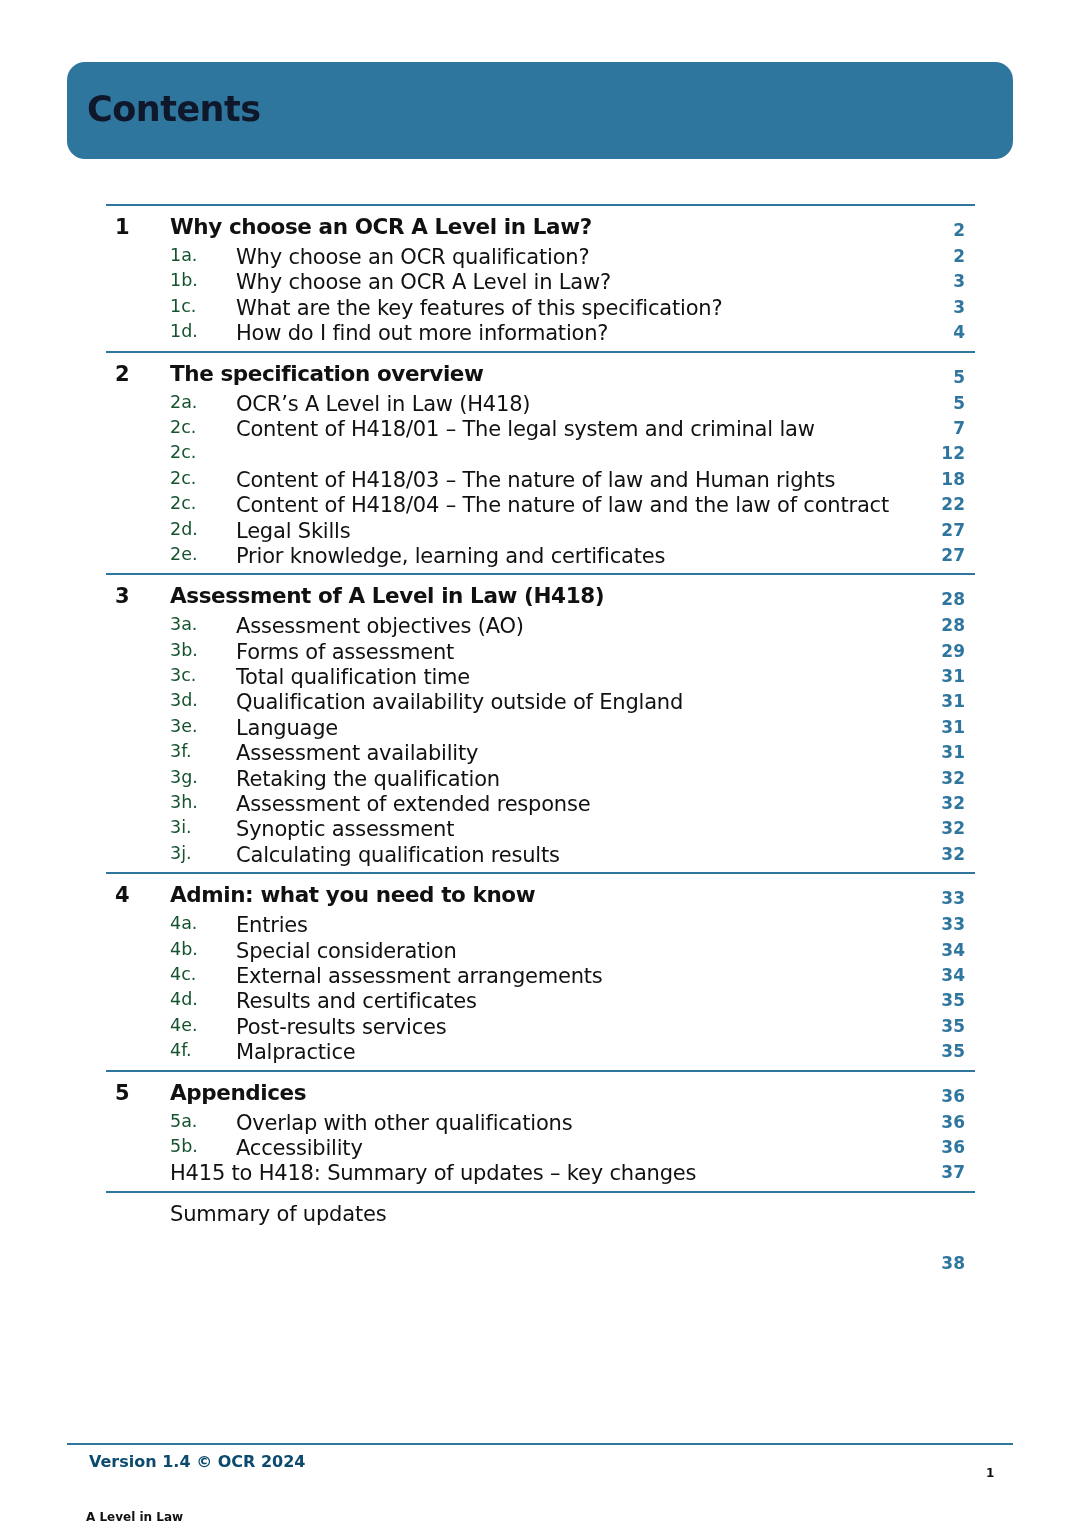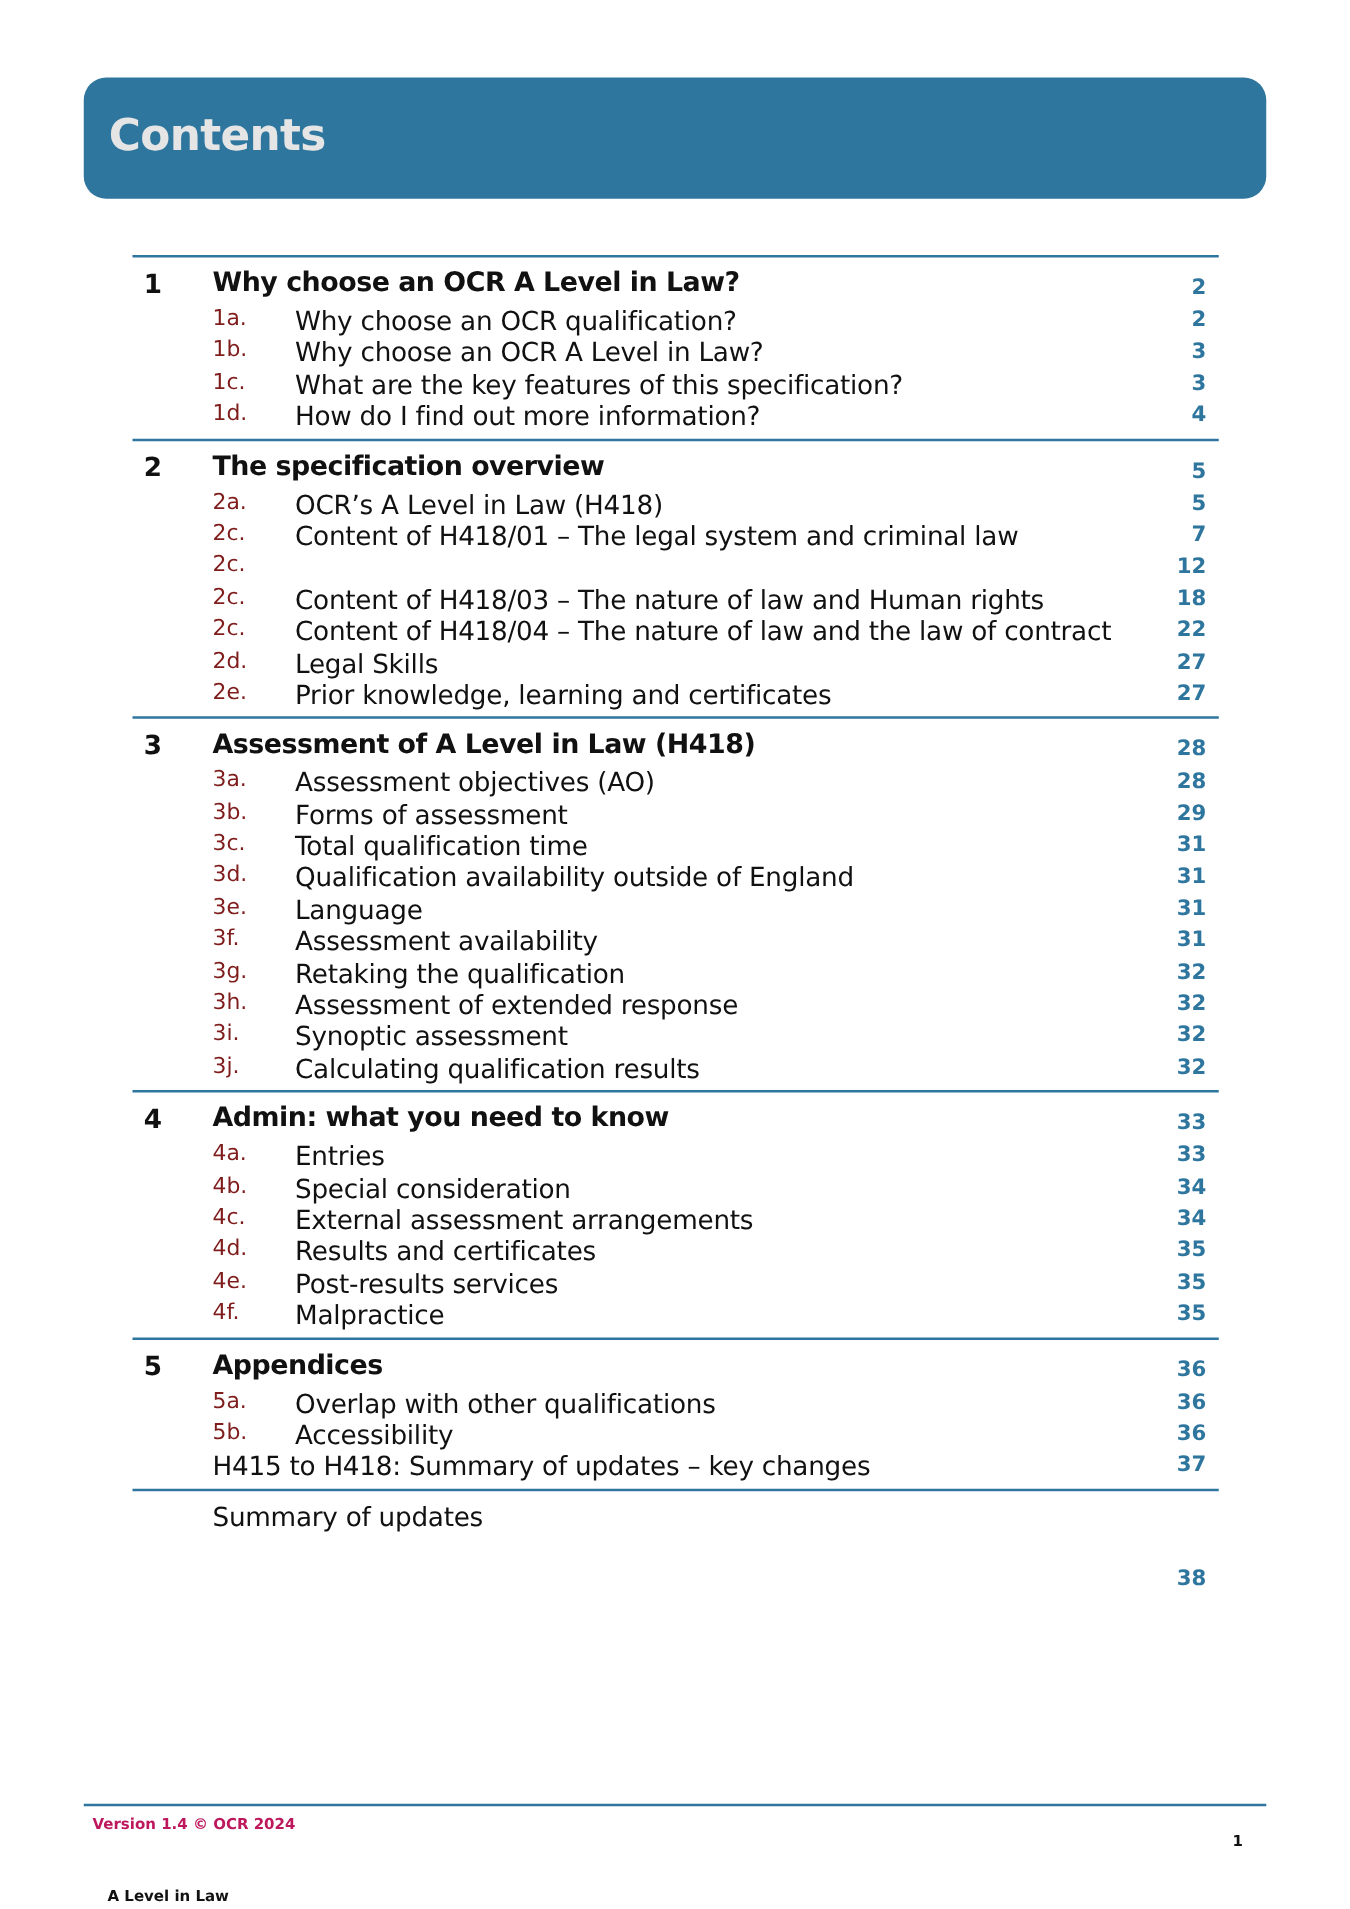--- a/index.html
+++ b/index.html
@@ -6,52 +6,52 @@
     html, body { width: 1080px; height: 1527px; background: #ffffff; }
     body { position: relative; font-family: "Liberation Sans", "DejaVu Sans", sans-serif; color: #111111; overflow: hidden; }
 
     .banner {
       position: absolute; left: 67px; top: 62px; width: 946px; height: 97px;
       background: #2f769f; border-radius: 18px;
     }
     .banner-title {
       position: absolute; left: 20px; top: 27px;
       font-family: "DejaVu Sans", sans-serif; font-weight: bold;
-      font-size: 35px; color: #e5e5e5; letter-spacing: -0.5px;
+      font-size: 35px; color: #0f172a; letter-spacing: -0.5px;
     }
 
     .toc { position: absolute; left: 106px; top: 204px; width: 869px; }
     .section { border-top: 2px solid #2f769f; padding-top: 4px; padding-bottom: 6px; }
     .sec-head { position: relative; height: 33px; }
     .sec-num {
       position: absolute; left: 9px; top: 5px;
       font-family: "DejaVu Sans", sans-serif; font-weight: bold; font-size: 21px; color: #111111;
     }
     .sec-title {
       position: absolute; left: 64px; top: 4px;
       font-family: "DejaVu Sans", sans-serif; font-weight: bold; font-size: 21.5px; color: #111111;
       letter-spacing: -0.4px;
     }
     .page {
       position: absolute; right: 10px;
       font-family: "DejaVu Sans", sans-serif; font-weight: bold; font-size: 17px; color: #2f769f;
     }
     .sec-head .page { top: 10px; }
     .item { position: relative; height: 25.4px; }
-    .item-num { position: absolute; left: 64px; top: 2px; font-size: 17.5px; color: #7f1d1d; font-family: "DejaVu Sans", sans-serif; }
+    .item-num { position: absolute; left: 64px; top: 2px; font-size: 17.5px; color: #14532d; font-family: "DejaVu Sans", sans-serif; }
     .item-title { position: absolute; left: 130px; top: 2px; font-size: 21px; color: #111111; font-family: "DejaVu Sans", sans-serif; letter-spacing: -0.2px; }
     .item-title.full { left: 64px; }
     .item .page { top: 3px; }
 
     .extra { border-top: 2px solid #2f769f; position: relative; height: 40px; text-align: right; }
     .extra .item-title { top: 9px; left: 64px; }
     .extra .page { top: 12px; margin-top: 48px; }
 
     .footer-line { position: absolute; left: 67px; top: 1443px; width: 946px; height: 2px; background: #2f769f; }
-    .footer-version { position: absolute; left: 74px; top: 1452px; font-size: 12px; font-weight: bold; color: #be185d; font-family: "DejaVu Sans", sans-serif; }
+    .footer-version { position: absolute; left: 89px; top: 1452px; font-size: 16px; font-weight: bold; color: #0c4a6e; font-family: "DejaVu Sans", sans-serif; }
     .footer-title { position: absolute; left: 86px; top: 1510px; font-size: 12px; font-weight: bold; color: #111111; font-family: "DejaVu Sans", sans-serif; }
     .footer-page { position: absolute; left: 986px; top: 1466px; font-size: 12px; font-weight: bold; color: #111111; font-family: "DejaVu Sans", sans-serif; }
   </style>
 </head>
 <body>
 
 <div class="banner">
   <div class="banner-title">Contents</div>
 </div>
 

